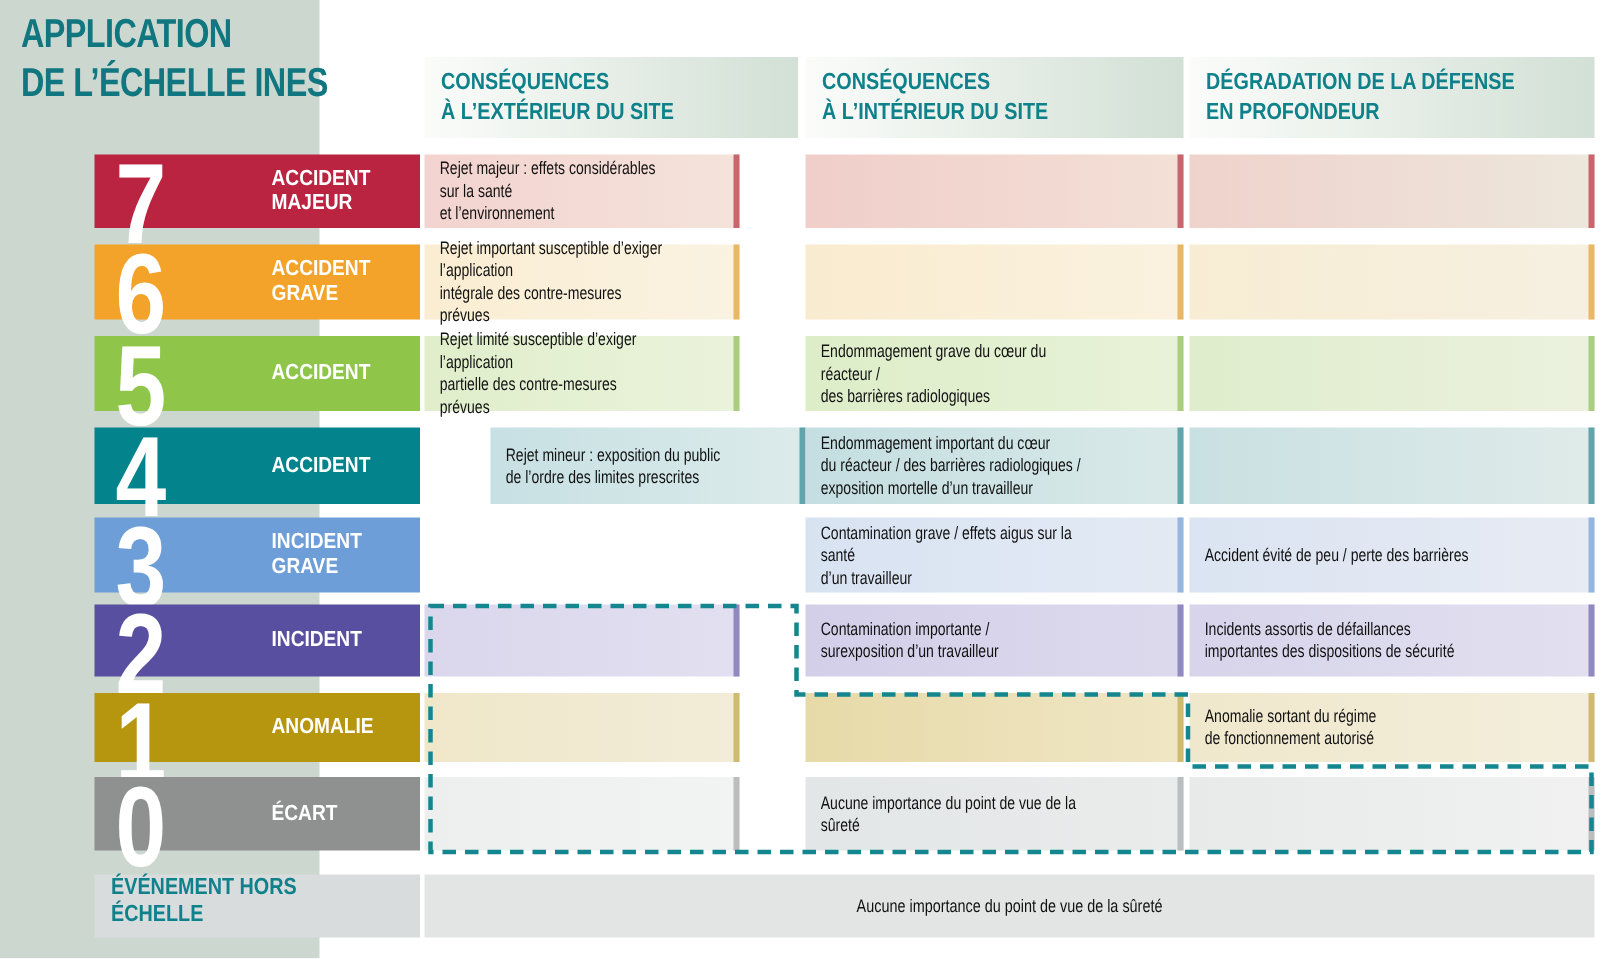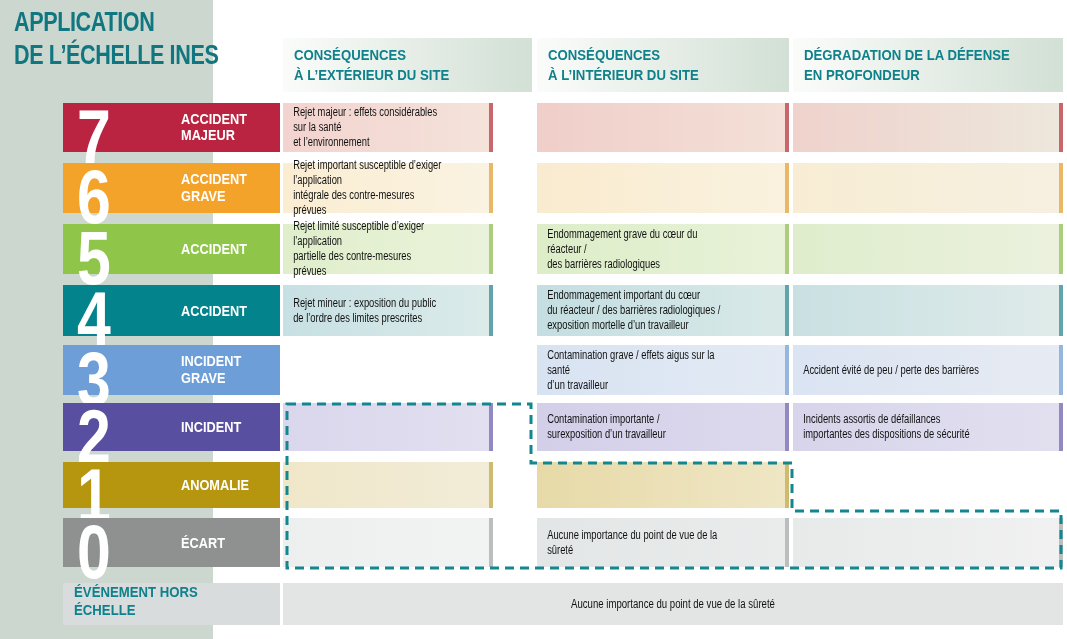--- a/index.html
+++ b/index.html
@@ -116,21 +116,21 @@
         <span class="ct"></span>
         <i class="edge" style="background: rgb(170, 206, 126);"></i>
       </div>
   </div>
 
   <div class="row" style="top:285px;height:51px">
     <div class="band" style="background: rgb(3, 131, 140);">
       <span class="num">4</span>
       <span class="band-label">ACCIDENT</span>
     </div>
-    <div class="cell cpos1" style="background: linear-gradient(to right, rgb(199, 224, 227), rgb(220, 235, 234));">
+    <div class="cell cpos1" style="background: linear-gradient(to right, rgb(199, 224, 227), rgb(220, 235, 234)); margin-left: 44px;">
         <span class="ct">Rejet mineur : exposition du public
 de l’ordre des limites prescrites</span>
         <i class="edge" style="background: rgb(97, 164, 171);"></i>
       </div>
     <div class="cell cpos2" style="background: linear-gradient(to right, rgb(196, 222, 225), rgb(217, 233, 232));">
         <span class="ct">Endommagement important du cœur
 du réacteur / des barrières radiologiques /
 exposition mortelle d’un travailleur</span>
         <i class="edge" style="background: rgb(97, 164, 171);"></i>
       </div>
@@ -184,20 +184,25 @@
       <span class="band-label">ANOMALIE</span>
     </div>
     <div class="cell cpos1" style="background: linear-gradient(to right, rgb(240, 231, 201), rgb(242, 236, 216));">
         <span class="ct"></span>
         <i class="edge" style="background: rgb(207, 187, 110);"></i>
       </div>
     <div class="cell cpos2" style="background: linear-gradient(to right, rgb(231, 218, 168), rgb(239, 230, 197));">
         <span class="ct"></span>
         <i class="edge" style="background: rgb(207, 187, 110);"></i>
       </div>
+    <div class="cell cpos3" style="background: linear-gradient(to right, rgb(240, 232, 204), rgb(243, 238, 220));">
+        <span class="ct">Anomalie sortant du régime
+de fonctionnement autorisé</span>
+        <i class="edge" style="background: rgb(207, 187, 110);"></i>
+      </div>
   </div>
 
   <div class="row" style="top:518px;height:49px">
     <div class="band" style="background: rgb(143, 144, 144);">
       <span class="num">0</span>
       <span class="band-label">ÉCART</span>
     </div>
     <div class="cell cpos1" style="background: linear-gradient(to right, rgb(237, 239, 239), rgb(242, 243, 243));">
         <span class="ct"></span>
         <i class="edge" style="background: rgb(186, 190, 190);"></i>

